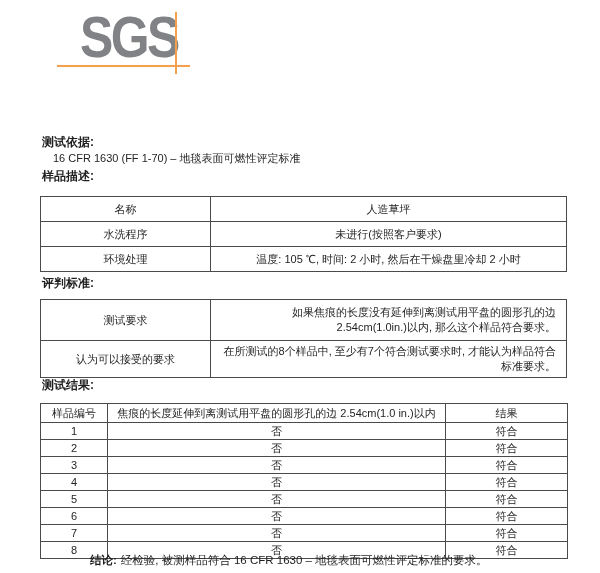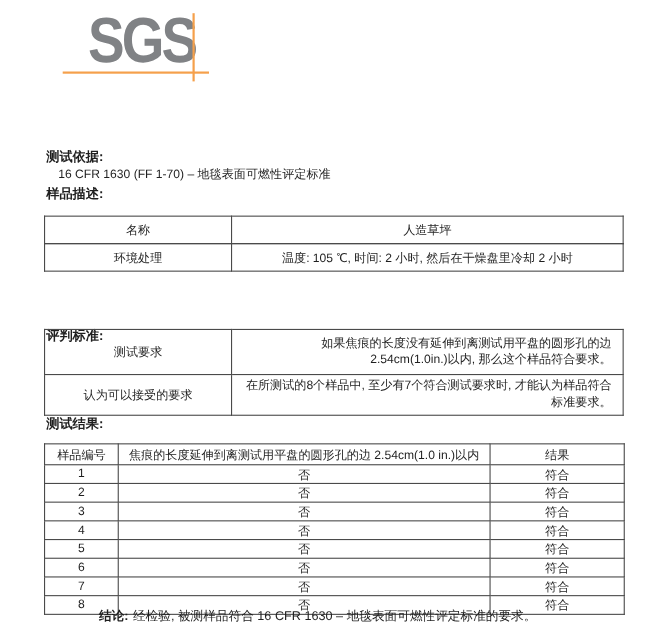--- a/index.html
+++ b/index.html
@@ -139,28 +139,32 @@
     </tr>
   </tbody>
     </table>
 
   <table class="tbl-b">
     <colgroup>
         <col class="c-label">
         <col>
       </colgroup>
     <tbody>
+        <tr>
+      <td>水洗程序</td>
+      <td>未进行(按照客户要求)</td>
+    </tr>
     <tr>
       <td>环境处理</td>
       <td>温度: 105 ℃, 时间: 2 小时, 然后在干燥盘里冷却 2 小时</td>
     </tr>
   </tbody>
     </table>
 
-  <div class="sec-label" style="top:297px">评判标准:</div>
+  <div class="sec-label" style="top:275px">评判标准:</div>
 
   <table class="tbl-c">
     <colgroup>
         <col class="c-label">
         <col>
       </colgroup>
     <tbody>
         <tr class="r1">
       <td>测试要求</td>
       <td class="val">如果焦痕的长度没有延伸到离测试用平盘的圆形孔的边 2.54cm(1.0in.)以内, 那么这个样品符合要求。</td>

